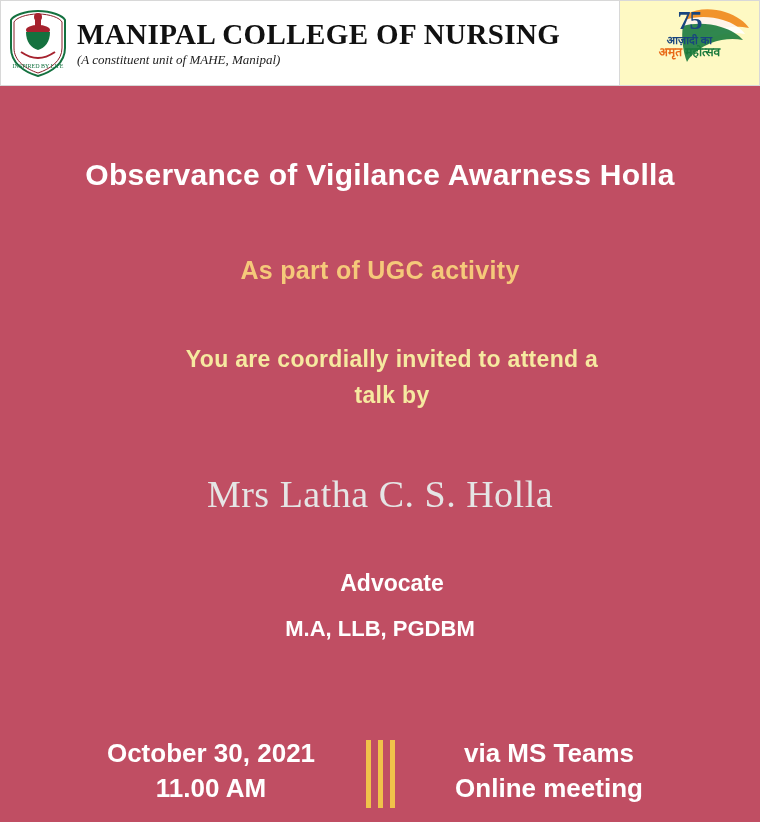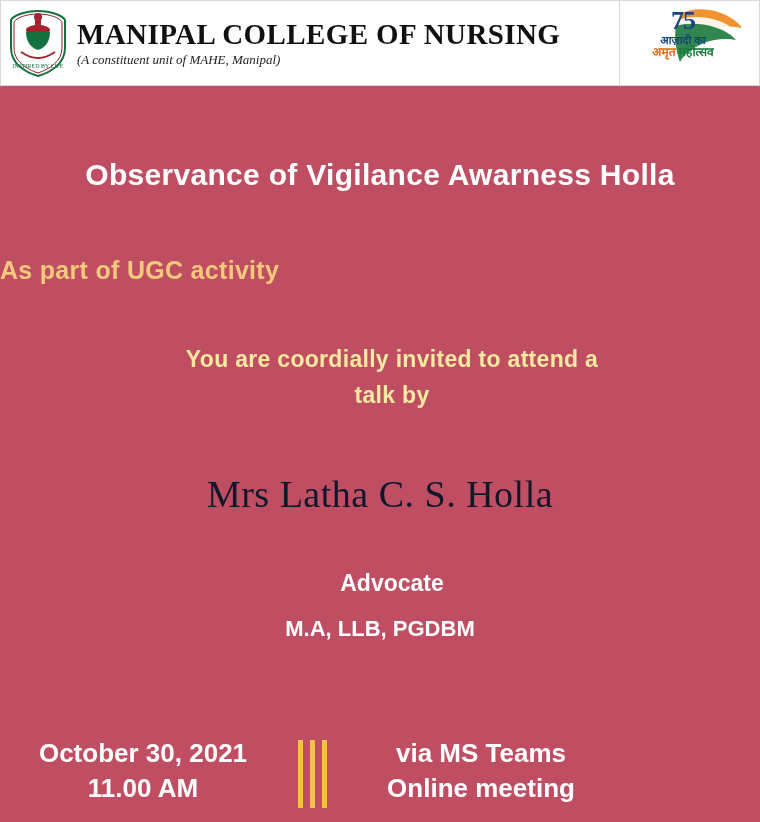--- a/index.html
+++ b/index.html
@@ -71,25 +71,26 @@
   }
   .college-sub {
     font-family: "Liberation Serif", serif;
     font-style: italic;
     font-size: 13px;
     color: #222222;
     margin-top: 3px;
   }
   .header-right {
     flex: 1 1 auto;
-    background: #ffffff;
+    background: #fef9c3;
     border: 1px solid #d8d8d8;
     border-left: none;
     display: flex;
     align-items: center;
+    justify-content: center;
     position: relative;
     overflow: hidden;
   }
   .azadi {
     width: 126px;
     height: 74px;
     position: relative;
   }
   .azadi .tri-wrap {
     position: absolute;
@@ -133,20 +134,21 @@
     color: #ffffff;
     font-size: 30px;
     font-weight: bold;
     letter-spacing: 0.3px;
   }
   .subtitle {
     position: absolute;
     top: 256px;
     left: 0;
     width: 760px;
+    text-align: center;
     color: #f5c97a;
     font-size: 25px;
     font-weight: bold;
     letter-spacing: 0.3px;
   }
   .invite {
     position: absolute;
     top: 342px;
     left: 12px;
     width: 760px;
@@ -156,21 +158,21 @@
     font-weight: bold;
     line-height: 1.55;
     letter-spacing: 0.3px;
   }
   .speaker {
     position: absolute;
     top: 472px;
     left: 0;
     width: 760px;
     text-align: center;
-    color: #0f172a;
+    color: #e5e5e5;
     font-family: "Liberation Serif", serif;
     font-size: 38px;
     letter-spacing: 0.5px;
   }
   .role {
     position: absolute;
     top: 570px;
     left: 12px;
     width: 760px;
     text-align: center;
@@ -190,20 +192,21 @@
   }
 
   
   .footer {
     position: absolute;
     top: 736px;
     left: 0;
     width: 760px;
     display: flex;
     align-items: flex-start;
+    justify-content: center;
   }
   .footer-col {
     color: #ffffff;
     font-size: 26px;
     font-weight: bold;
     line-height: 1.35;
     text-align: center;
   }
   .footer-left { width: 286px; }
   .footer-right { width: 286px; }

